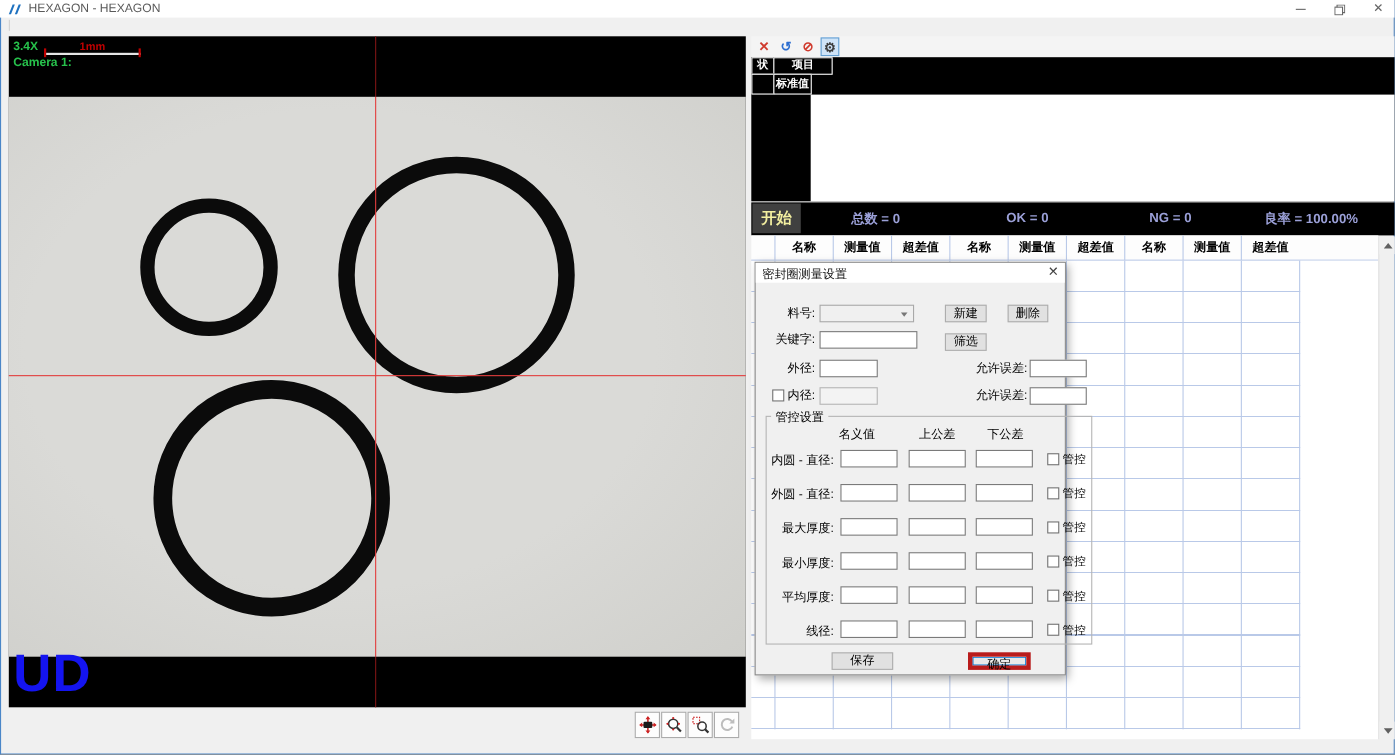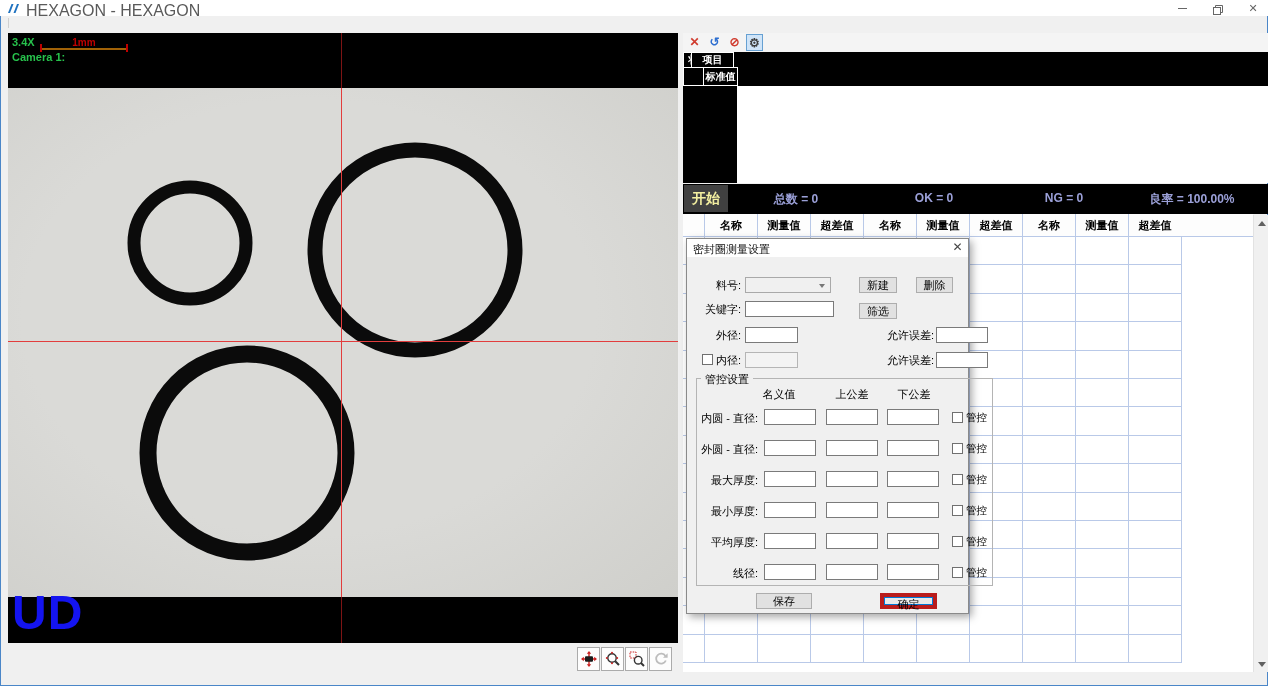--- a/index.html
+++ b/index.html
@@ -6,34 +6,34 @@
   html,body { background:#555; }
   #app {
     position:relative; width:1268px; height:686px; overflow:hidden;
     background:#f0f0f0; font-family:"Liberation Sans",sans-serif;
     box-shadow: inset 1px 0 #4a86c8, inset -1px 0 #4a86c8, inset 0 -1px #4a86c8;
   }
   .abs { position:absolute; }
 
   
   #titlebar { left:0; top:0; width:1268px; height:16px; background:#fff; }
-  #title-text { left:26px; top:2px; font-size:16px; color:#5a5a5a; }
+  #title-text { left:26px; top:2px; font-size:11px; color:#5a5a5a; }
   .wbtn { top:1px; width:30px; height:14px; text-align:center; color:#666; cursor:default; }
   #menubar { left:0; top:16px; width:1268px; height:15px; background:#fff; border-bottom:1px solid #d9d9d9; }
   .menu-item { display:inline-block; margin-left:14px; font-size:11px; color:#222; line-height:15px; }
   #menu-grip { left:8px; top:18px; width:1px; height:10px; background:#d0d0d0; }
 
   
   #camera { left:8px; top:33px; width:670px; height:610px; background:#000; }
   #cam-img { left:0; top:55px; width:670px; height:509px;
     background: radial-gradient(ellipse at 45% 45%, #dadad7 55%, #cfcfcb 100%); }
   .cam-green { color:#27c24c; font-weight:bold; font-size:11px; }
   #cam-mag { left:4px; top:3px; }
   #cam-name { left:4px; top:18px; }
-  #scalebar { left:32px; top:4px; width:88px; height:13px; border-bottom:2px solid #a16207; }
+  #scalebar { left:32px; top:4px; width:88px; height:13px; border-bottom:2px solid #e5e5e5; }
   #scalebar:before, #scalebar:after { content:""; position:absolute; bottom:-4px; width:2px; height:8px; background:#c00000; }
   #scalebar:before{ left:0; } #scalebar:after{ right:0; }
   #scale-label { left:0; top:0; width:88px; text-align:center; color:#c00000; font-weight:bold; font-size:10px; }
   .xhair { background:#e23d3d; }
   .xhair-dim { background:#7d1414; }
   #watermark { left:4px; top:556px; font-size:48px; line-height:48px; font-weight:bold; color:#1414f0; letter-spacing:1px; }
   #cam-toolbar { left:576px; top:647px; height:25px; display:flex; }
   .cam-btn { width:23px; height:24px; background:#fdfdfd; border:1px solid #ababab; margin-left:1px;
     display:flex; align-items:center; justify-content:center; }
 
@@ -174,21 +174,21 @@
 
   <div id="r-toolbar" class="abs">
       <div class="r-icon" style="color: rgb(208, 59, 46);">✕</div>
       <div class="r-icon" style="color: rgb(46, 111, 208);">↺</div>
       <div class="r-icon" style="color: rgb(208, 59, 46);">⊘</div>
       <div class="r-icon pressed" style="color: rgb(60, 60, 60);">⚙</div>
     </div>
 
   <div id="standards" class="abs">
     <div class="std-cell abs" style="left:0;top:0;width:21px;height:16px;line-height:14px">状态</div>
-    <div class="std-cell abs" style="left:8px;top:0;width:43px;height:16px;line-height:14px">项目</div>
+    <div class="std-cell abs" style="left:20px;top:0;width:54px;height:16px;line-height:14px">项目</div>
     <div class="std-cell abs" style="left:0;top:15px;width:21px;height:19px"></div>
     <div class="std-cell abs" style="left:20px;top:15px;width:35px;height:19px;line-height:17px">标准值</div>
     <div id="std-white" class="abs"></div>
   </div>
 
   <div id="runbar" class="abs">
     <div id="start-btn" class="abs">开始</div>
     <div class="stat abs" style="left:113px">总数 = 0</div>
     <div class="stat abs" style="left:251px">OK = 0</div>
     <div class="stat abs" style="left:381px">NG = 0</div>

